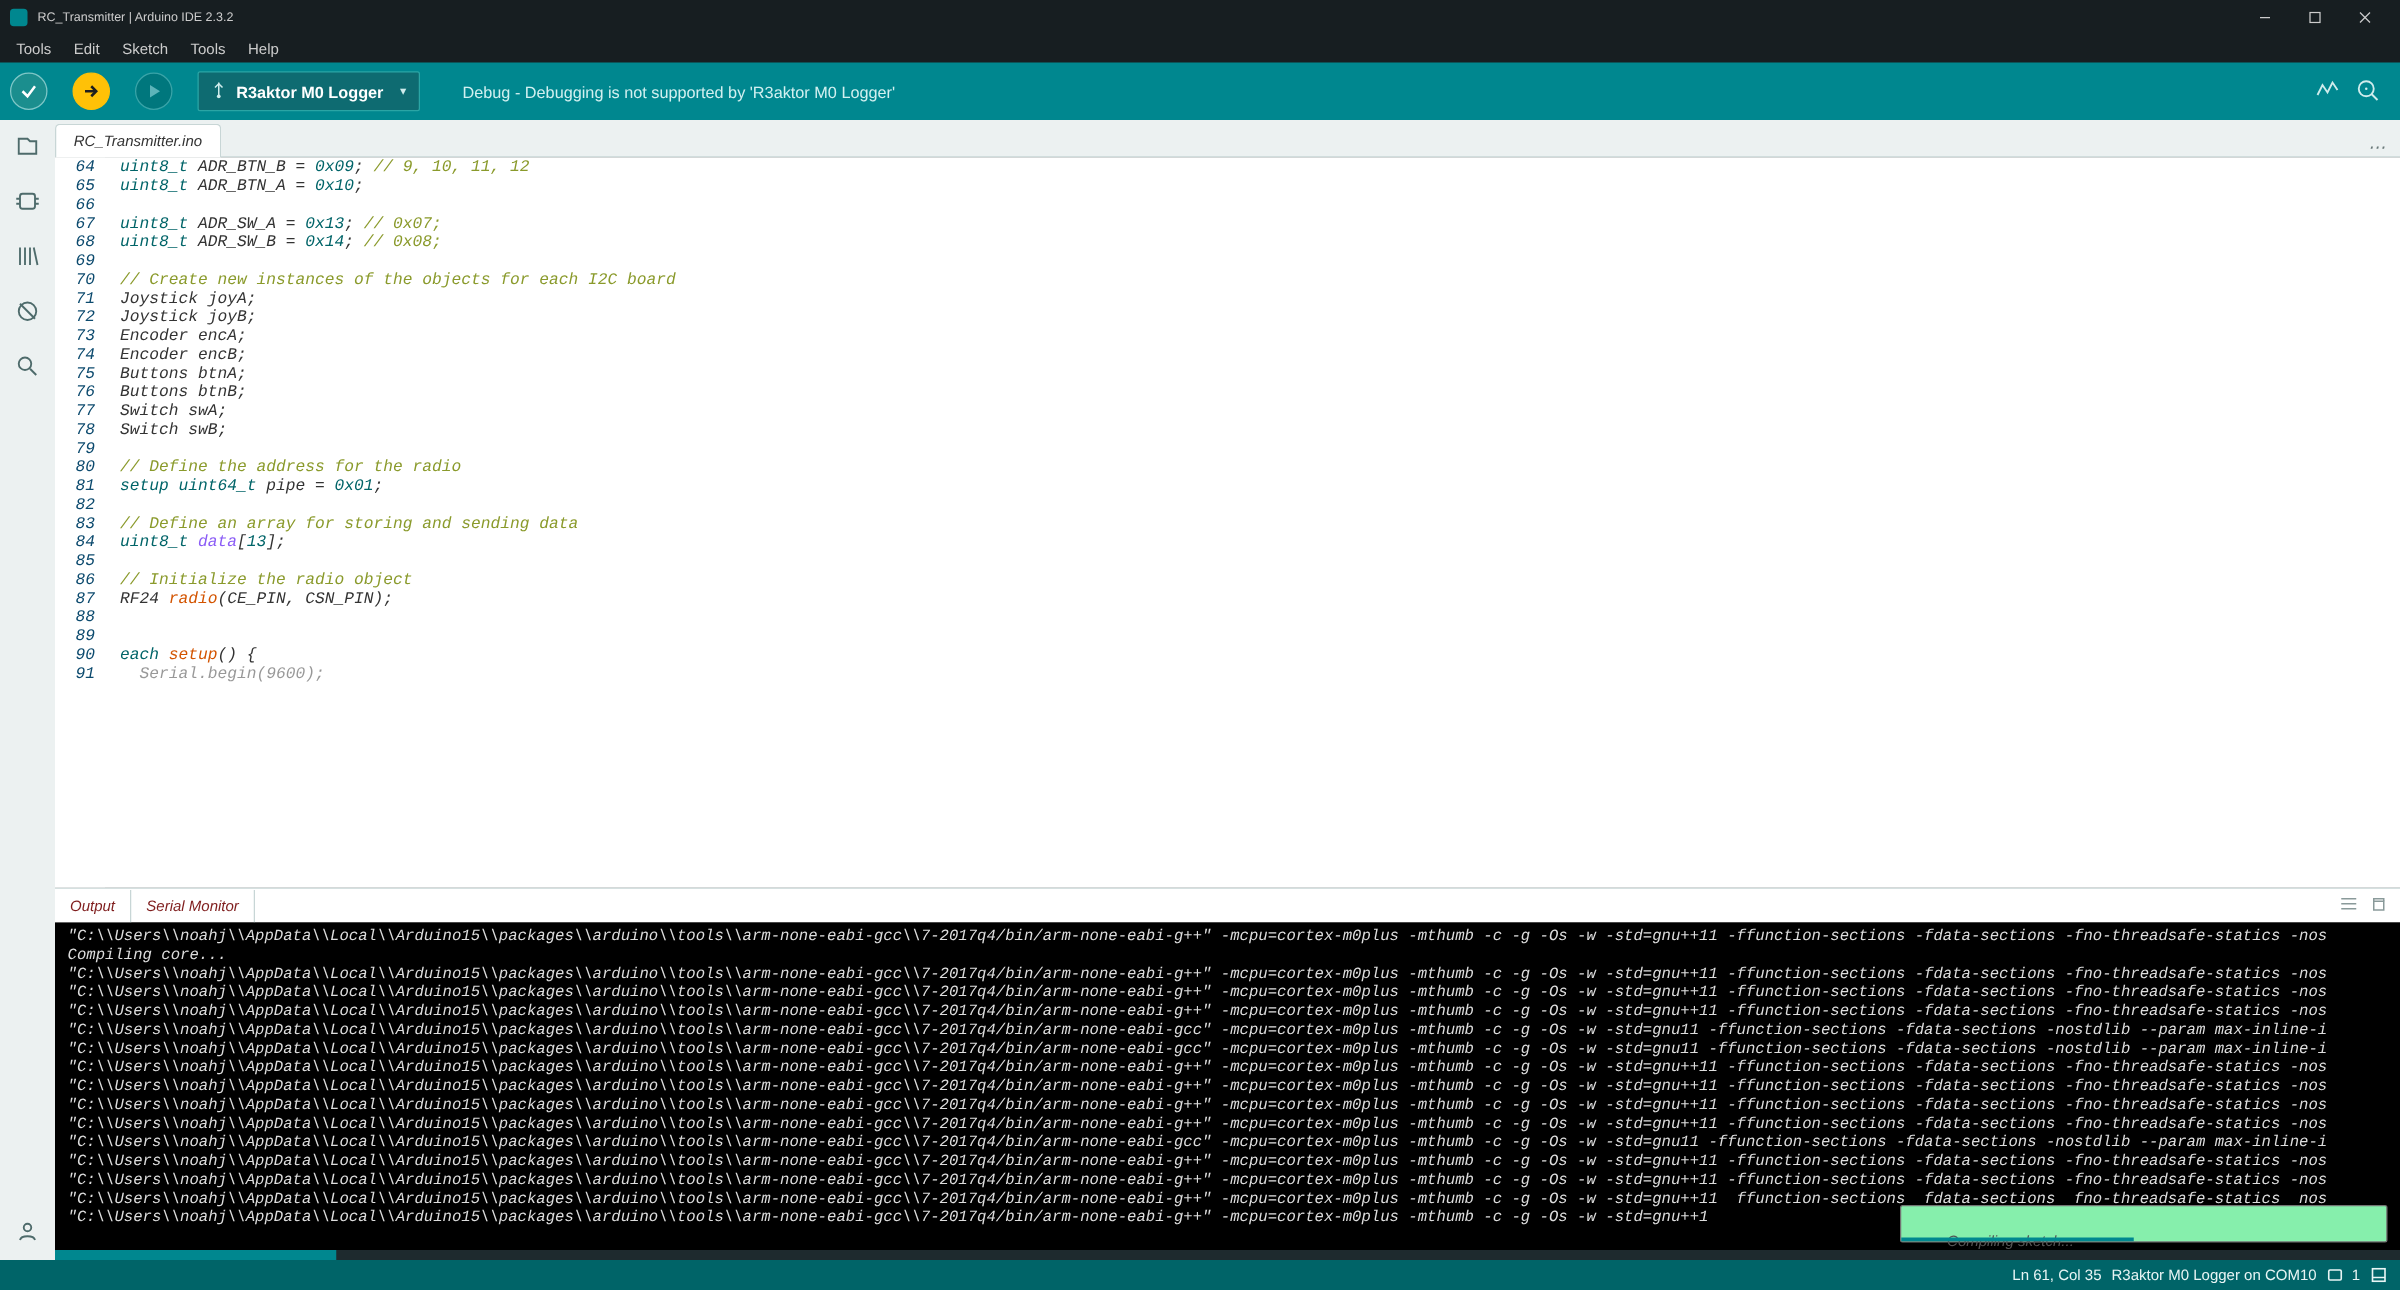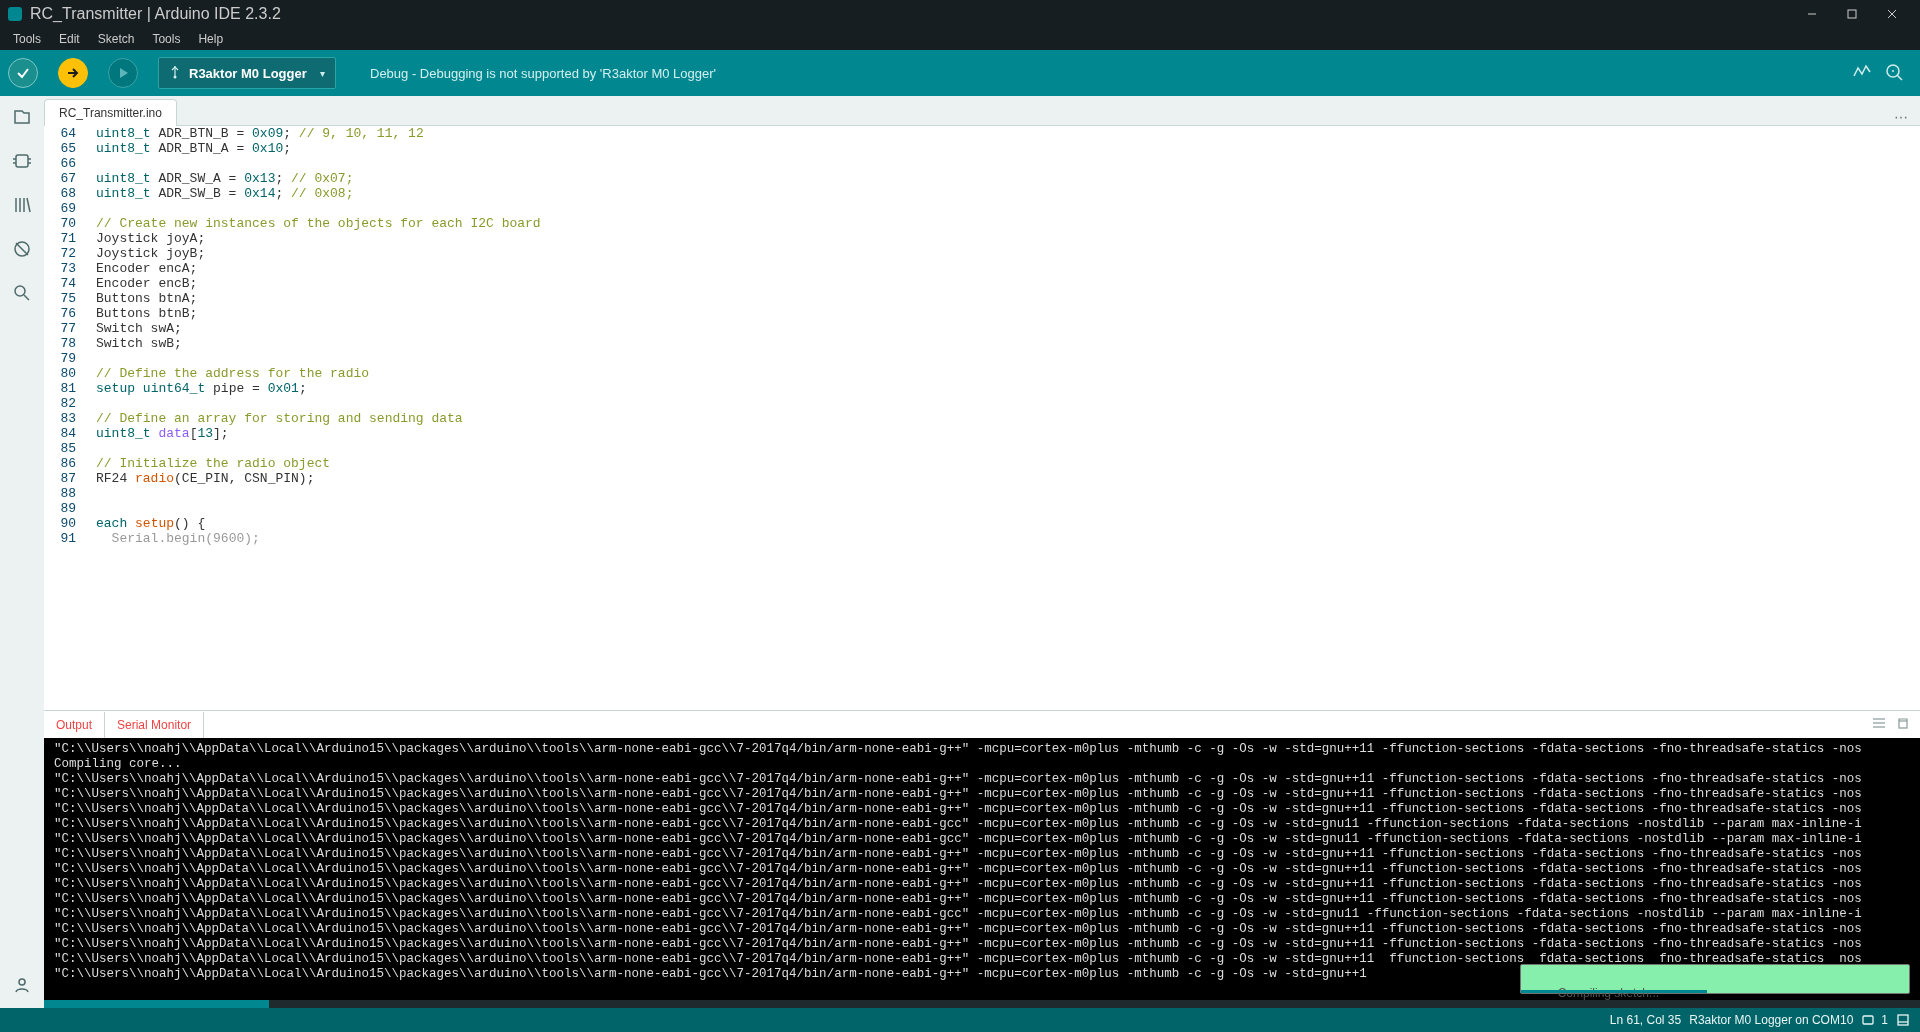--- a/index.html
+++ b/index.html
@@ -14,21 +14,21 @@
   display: flex;
   flex-direction: column;
 }
 .titlebar {
   background: #171e21;
   height: 28px;
   display: flex;
   align-items: center;
   padding: 0 8px;
   color: #ccc;
-  font-size: 16px;
+  font-size: 10px;
 }
 .titlebar .app-icon {
   width: 14px; height: 14px;
   background: #00878F;
   border-radius: 3px;
   margin-right: 8px;
 }
 .titlebar .title { flex: 0 0 auto; }
 .titlebar .spacer { flex: 1; }
 .win-btn {
@@ -94,21 +94,21 @@
 .toolbar-right svg { stroke:#cfecec; }
 .body-row { flex:1; display:flex; min-height:0; }
 .leftbar {
   width: 44px;
   background: #ecf1f1;
   display:flex; flex-direction:column; align-items:center;
   padding-top:10px; gap:22px;
 }
 .leftbar .lb-icon { width:22px; height:22px; display:flex; align-items:center; justify-content:center; color:#4e6b6b; }
 .leftbar .lb-spacer { flex:1; }
-.main-col { flex:1; display:flex; flex-direction:column; min-width:0; }
+.main-col { flex:1; display:flex; flex-direction:column; min-width:0;font-style:italic; }
 .tabbar {
   height: 30px;
   background: #ecf1f1;
   display:flex; align-items:flex-end;
   border-bottom:1px solid #c8d6d6;
   padding-left:0;
 }
 .filetab {
   background:#fff;
   border:1px solid #c8d6d6;
@@ -147,21 +147,21 @@
 .tok-kw { color:#006468; }
 .tok-func { color:#8b5cf6; }
 .tok-call { color:#d35400; }
 
 .bottom-tabs {
   height: 28px;
   background:#fff;
   border-top:1px solid #c8d6d6;
   display:flex; align-items:center;
   font-size:12px;
-  color:#ef4444;
+  color:#7f1d1d;
   text-align:right;
 }
 .bt-tab { padding:6px 12px; border-right:1px solid #c8d6d6; }
 .bt-tab.active { background:#fff; }
 .bt-spacer { flex:1; }
 .bt-icons { display:flex; gap:10px; padding:0 10px; color:#8a9a9a;}
 .console {
   background:#000;
   color:#ddd;
   font-family: Consolas, "Courier New", monospace;

